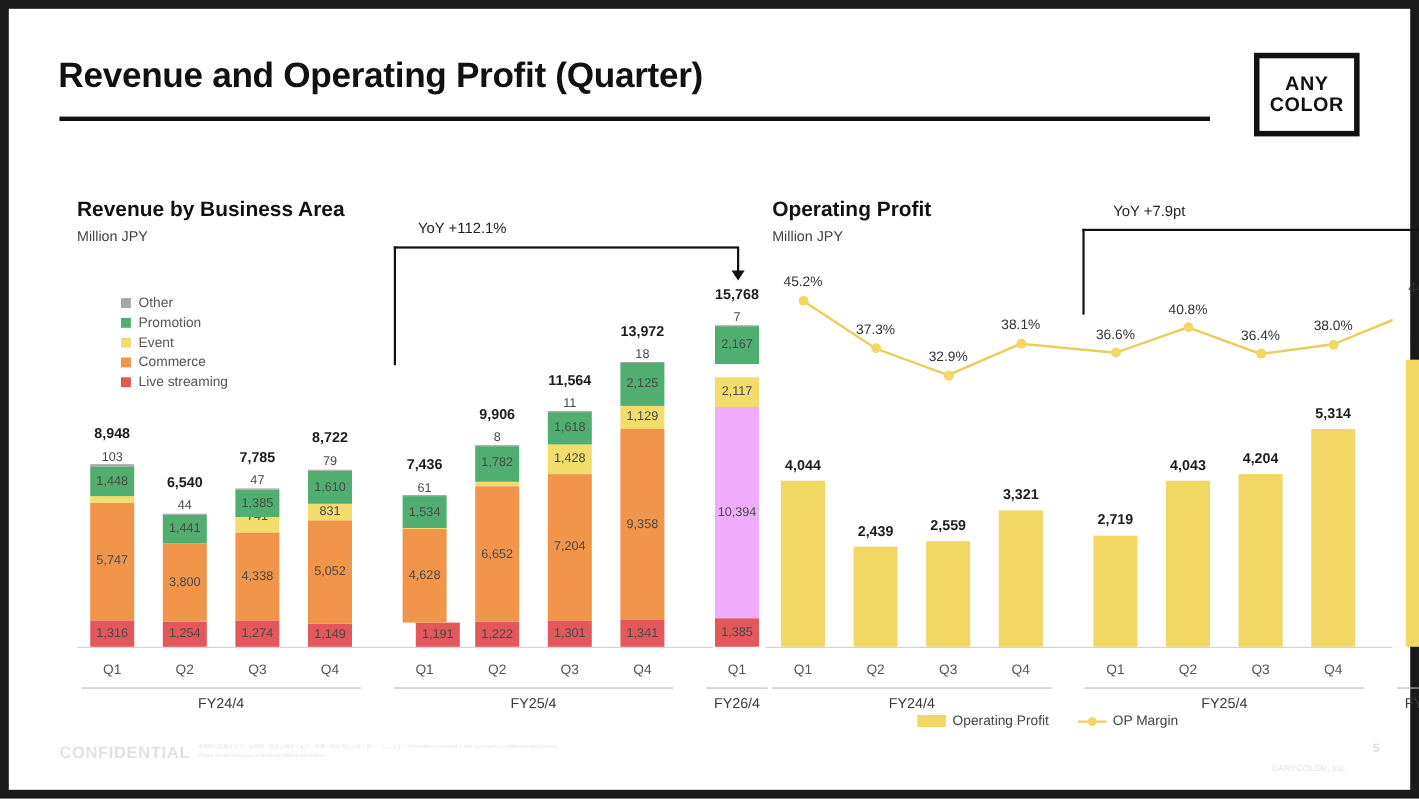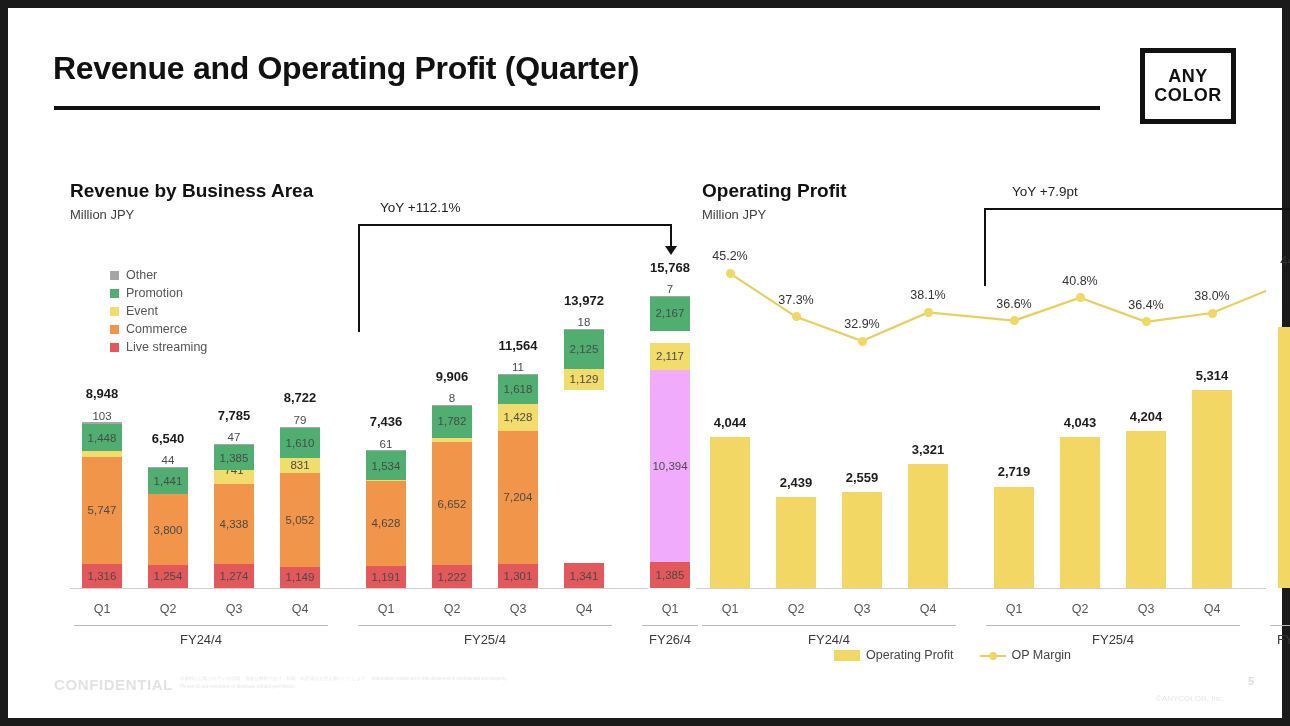--- a/index.html
+++ b/index.html
@@ -226,21 +226,21 @@
         <div class="seg" style="background: rgb(79, 174, 112); height: 29.8148px; bottom: 130.222px;">
           <span>1,610</span>
         </div>
         <div class="seg" style="background: rgb(166, 166, 166); height: 1.46296px; bottom: 160.037px;">
           <span style="position: absolute; top: -12.2685px;">79</span>
         </div>
       </div>
       <div class="tot" style="left: 230px; top: 150.481px;">8,722</div>
       <div class="qlab" style="left: 202px; width: 56px; top: 362px;">Q4</div>
       <div class="bar-col" style="left: 296px; width: 40px; height: 137.704px; bottom: 52px;">
-        <div class="seg" style="background: rgb(227, 88, 91); height: 22.0556px; bottom: 0px;">
+        <div class="seg" style="background: rgb(227, 88, 91); height: 22.0556px; bottom: 0px; margin-left: 12px;">
           <span>1,191</span>
         </div>
         <div class="seg" style="background: rgb(240, 149, 74); height: 85.7037px; bottom: 22.0556px;">
           <span>4,628</span>
         </div>
         <div class="seg" style="background: rgb(242, 220, 107); height: 0.388889px; bottom: 107.759px;">
           <span style="position: absolute; top: -12.8056px;">21</span>
         </div>
         <div class="seg" style="background: rgb(79, 174, 112); height: 28.4074px; bottom: 108.148px;">
           <span>1,534</span>
@@ -285,20 +285,23 @@
         </div>
         <div class="seg" style="background: rgb(166, 166, 166); height: 0.203704px; bottom: 213.907px;">
           <span style="position: absolute; top: -12.8981px;">11</span>
         </div>
       </div>
       <div class="tot" style="left: 448px; top: 97.8519px;">11,564</div>
       <div class="qlab" style="left: 420px; width: 56px; top: 362px;">Q3</div>
       <div class="bar-col" style="left: 494px; width: 40px; height: 258.741px; bottom: 52px;">
         <div class="seg" style="background: rgb(227, 88, 91); height: 24.8333px; bottom: 0px;">
           <span>1,341</span>
+        </div>
+        <div class="seg" style="background: rgb(240, 149, 74); height: 173.296px; bottom: 24.8333px;">
+          <span>9,358</span>
         </div>
         <div class="seg" style="background: rgb(242, 220, 107); height: 20.9074px; bottom: 198.13px;">
           <span>1,129</span>
         </div>
         <div class="seg" style="background: rgb(79, 174, 112); height: 39.3519px; bottom: 219.037px;">
           <span>2,125</span>
         </div>
         <div class="seg" style="background: rgb(166, 166, 166); height: 0.333333px; bottom: 258.389px;">
           <span style="position: absolute; top: -12.8333px;">18</span>
         </div>

